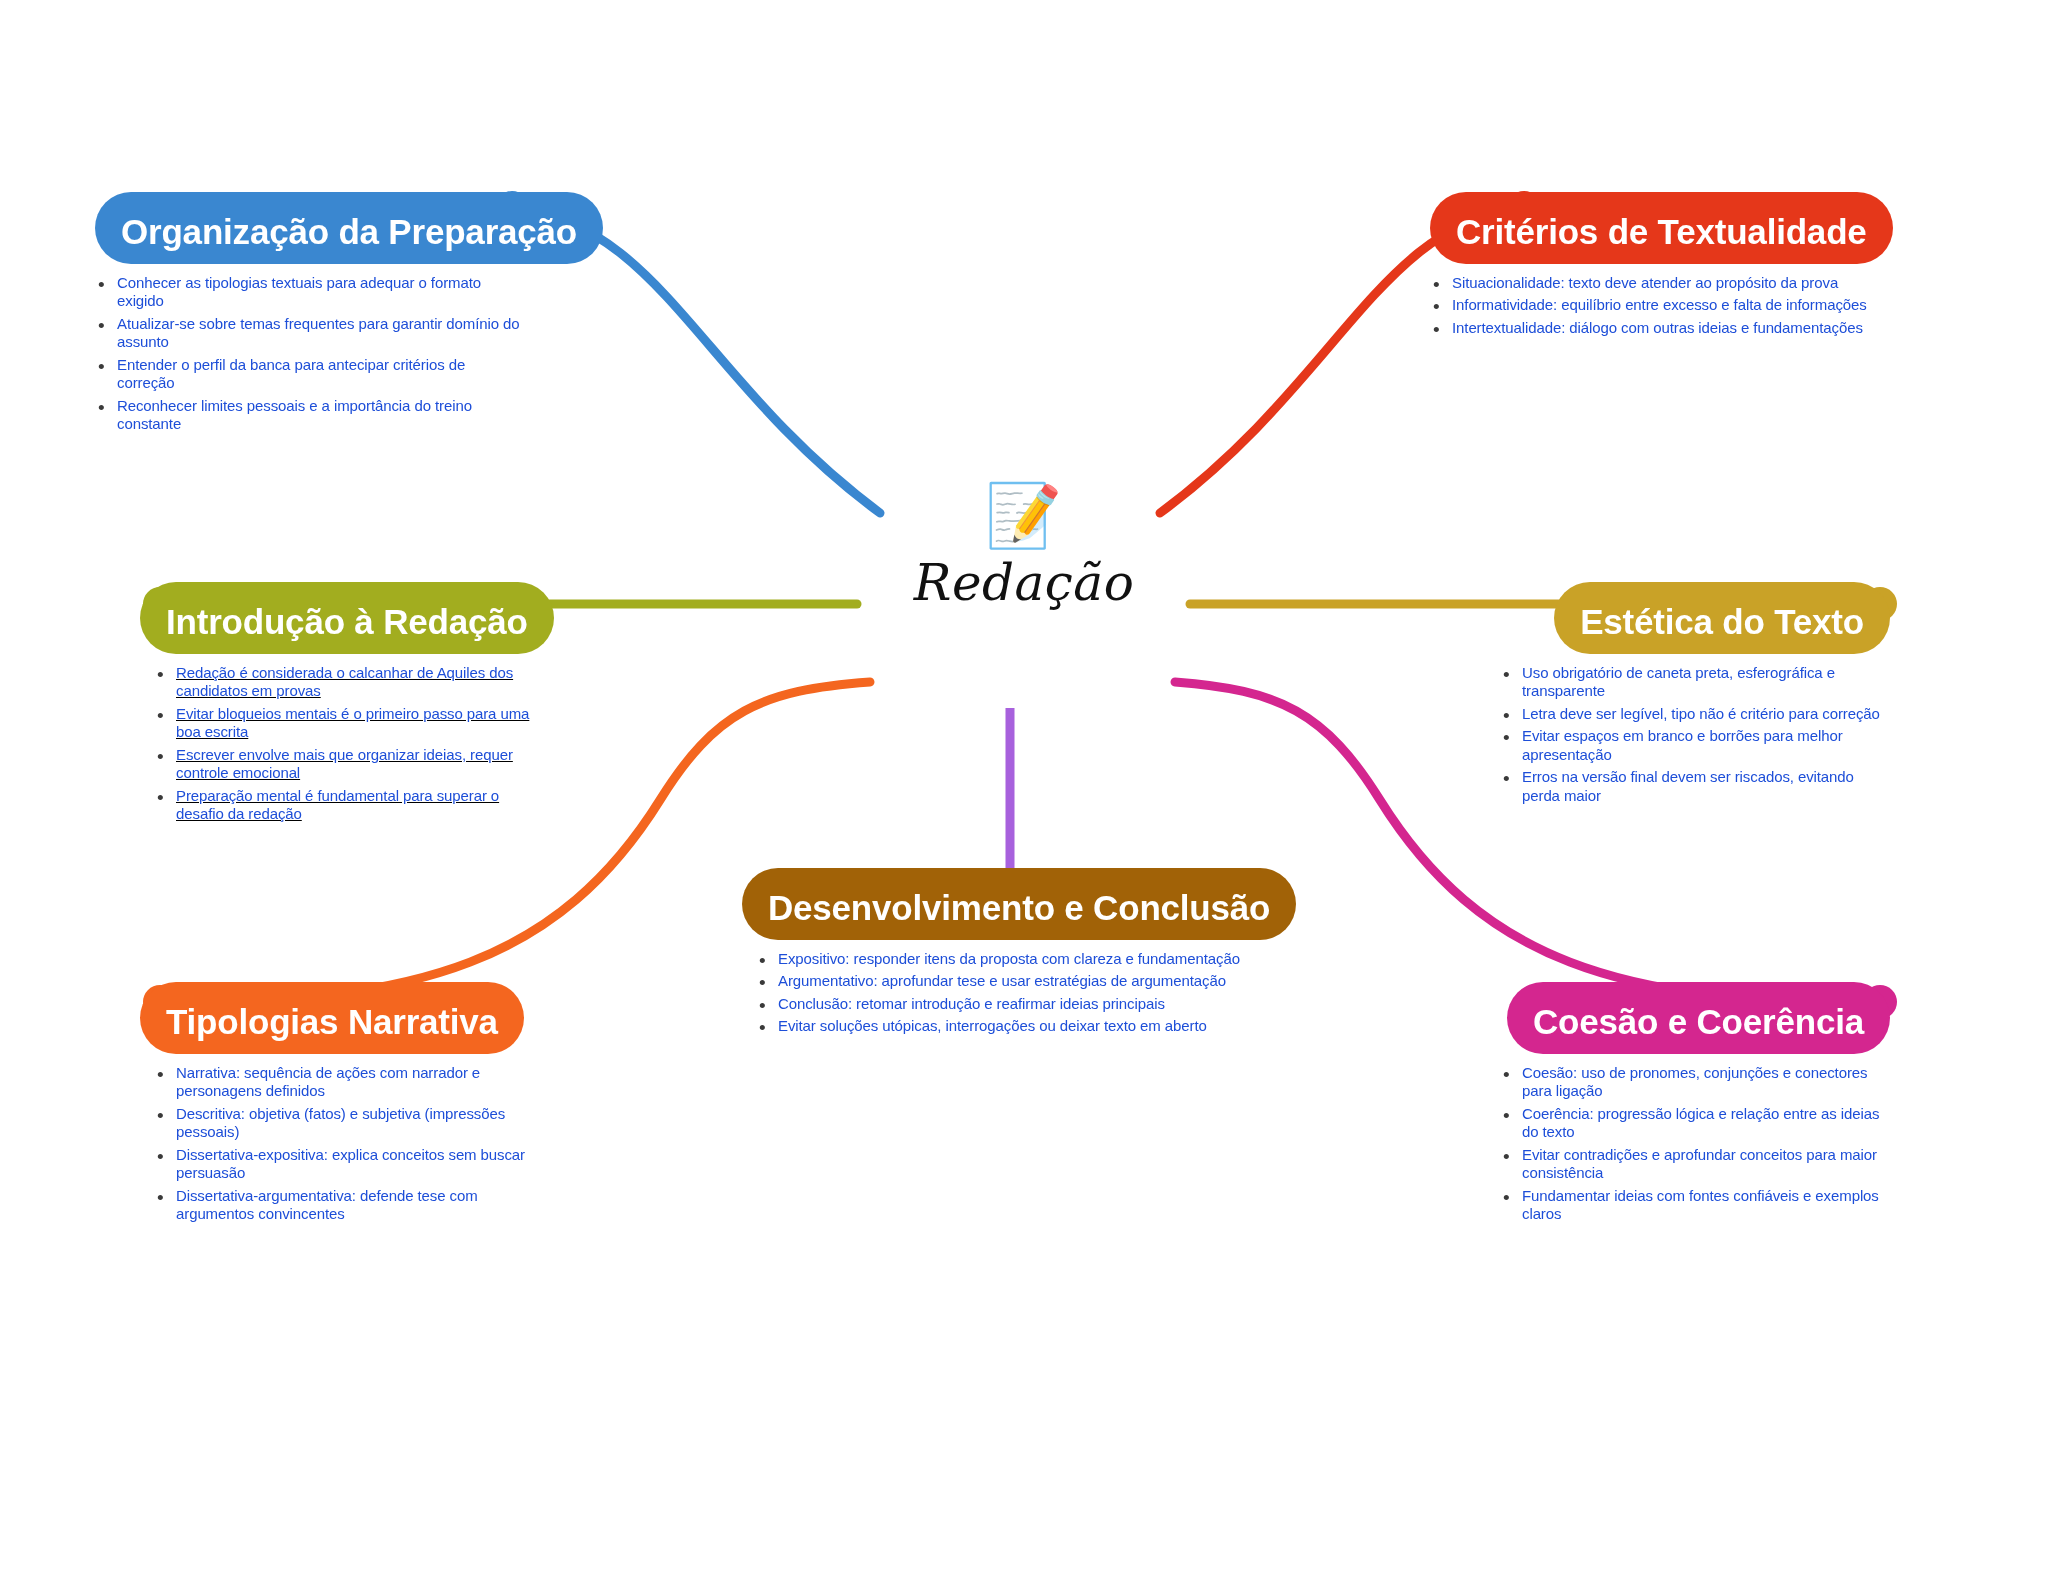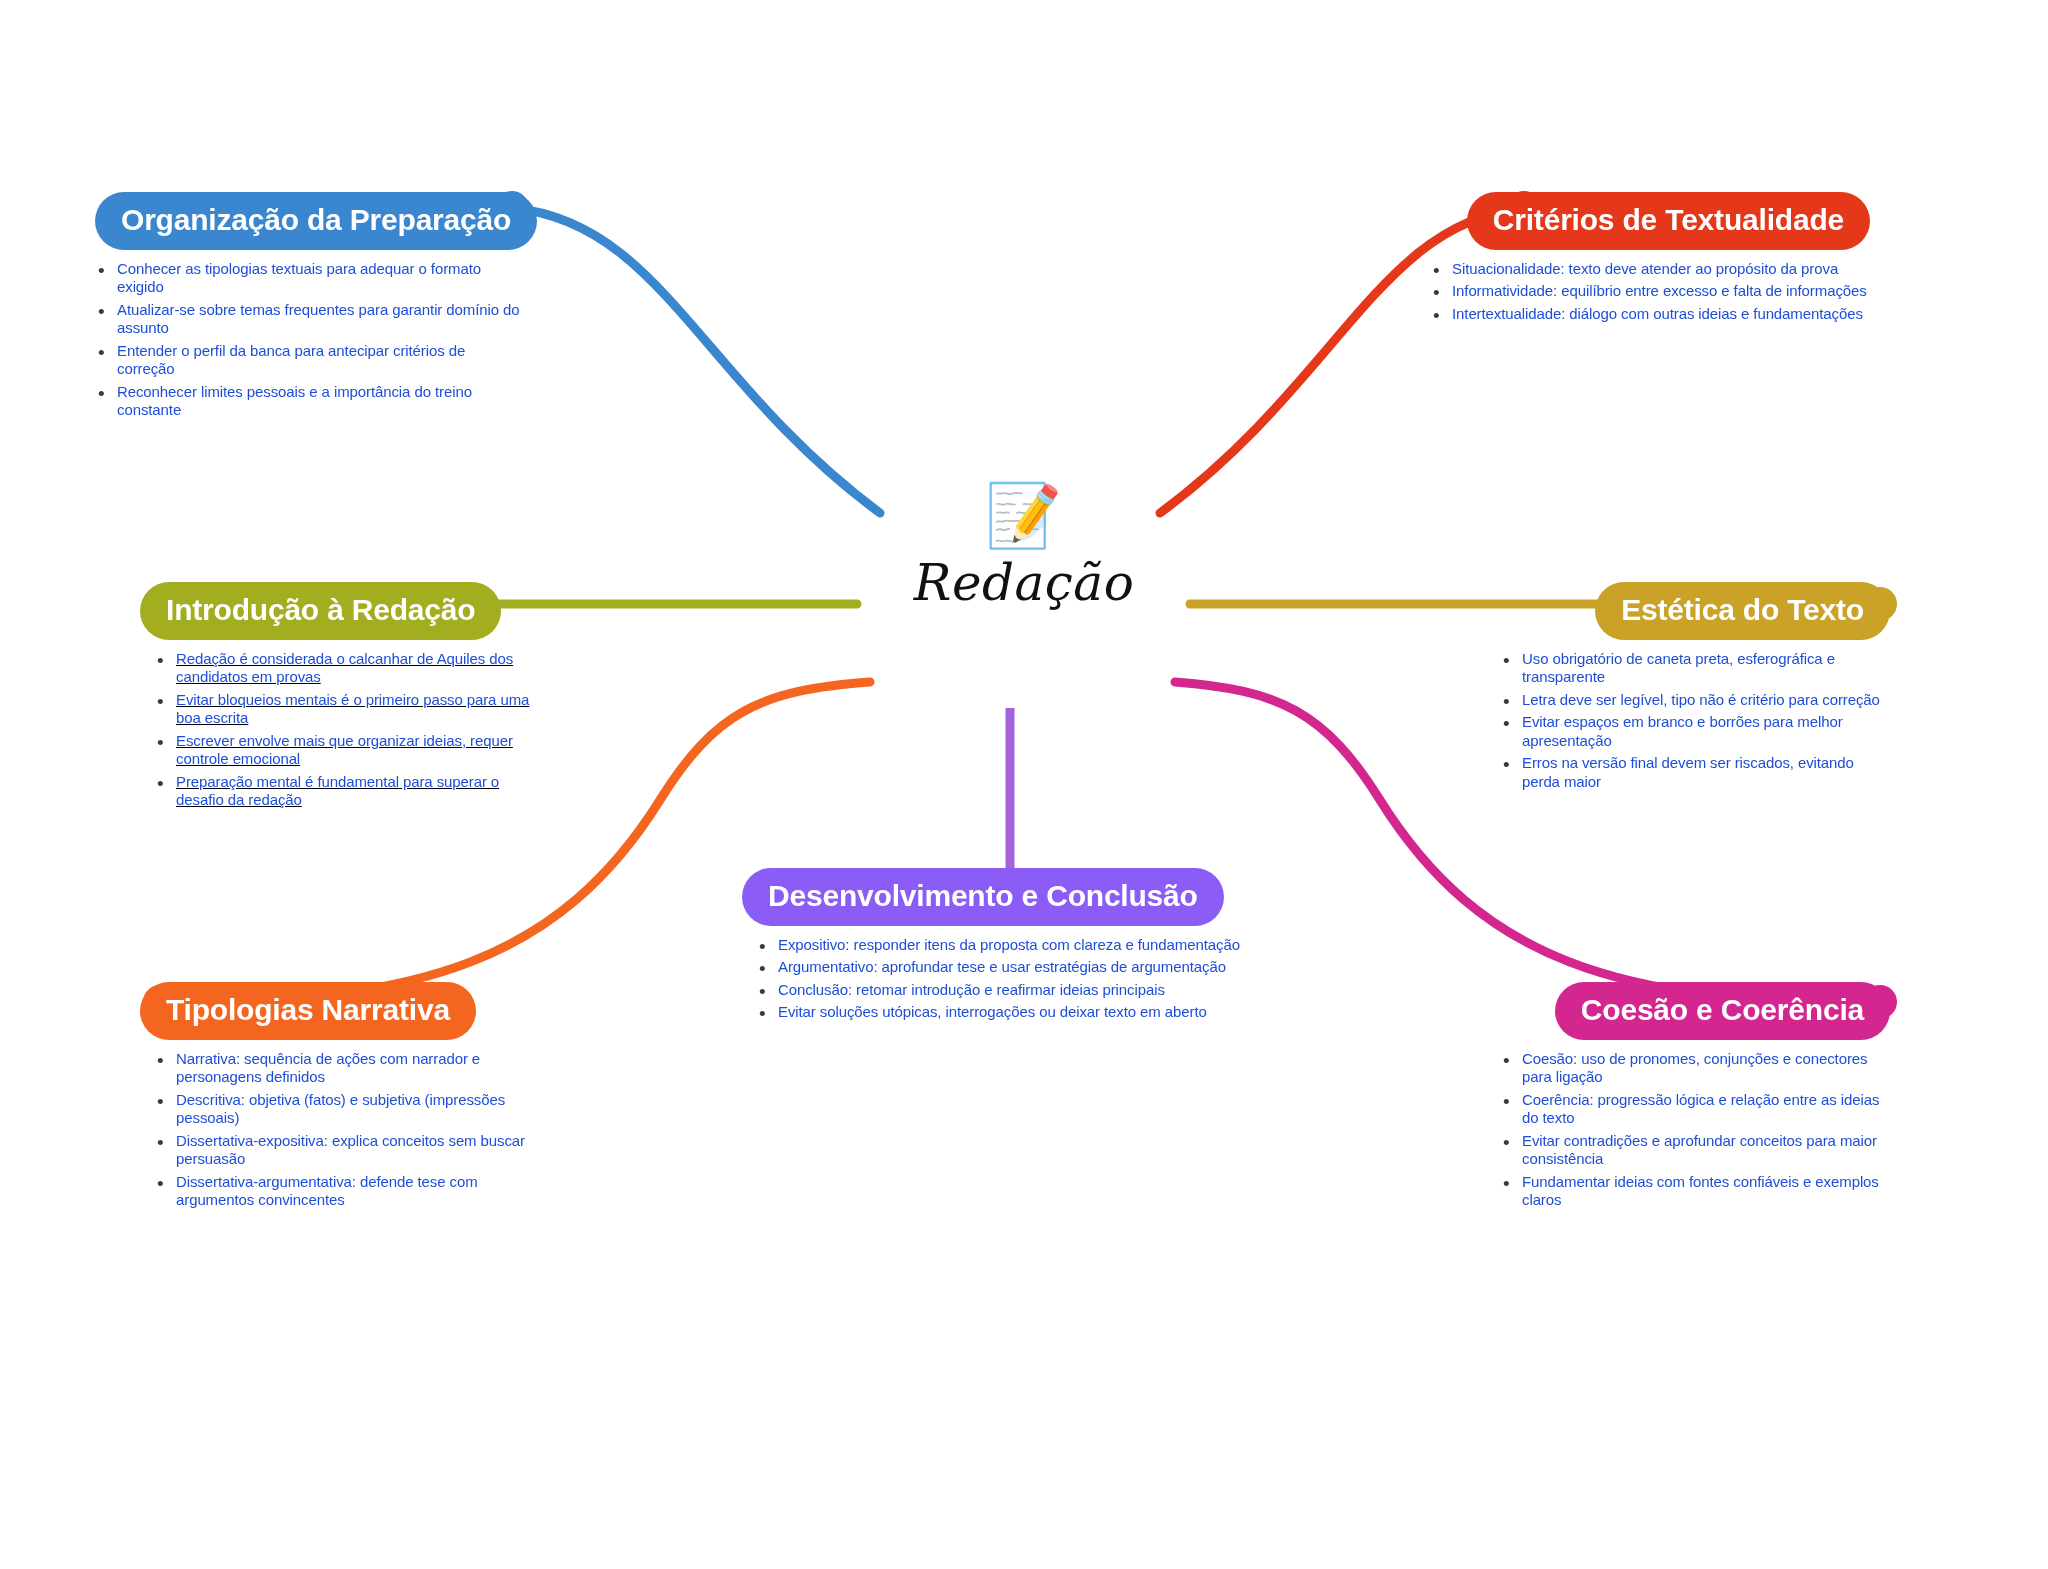--- a/index.html
+++ b/index.html
@@ -60,23 +60,23 @@
 
   
   .branch {
     position: absolute;
   }
   .branch-pill {
     display: inline-block;
     border-radius: 999px;
     color: #ffffff;
     font-weight: 700;
-    font-size: 30px;
+    font-size: 35px;
     line-height: 1;
-    padding: 13px 26px 15px 26px;
+    padding: 22px 26px 15px 26px;
     white-space: nowrap;
     letter-spacing: -0.2px;
   }
   .branch-list {
     list-style: none;
     margin: 10px 0 0 0;
     padding: 0;
   }
   .branch-list li {
     position: relative;
@@ -218,21 +218,21 @@
     <div class="branch-pill" style="background:#d4268f; display:block; width:fit-content;">Coesão e Coerência</div>
     <ul class="branch-list" style="margin-left:10px">
       <li>Coesão: uso de pronomes, conjunções e conectores para ligação</li>
       <li>Coerência: progressão lógica e relação entre as ideias do texto</li>
       <li>Evitar contradições e aprofundar conceitos para maior consistência</li>
       <li>Fundamentar ideias com fontes confiáveis e exemplos claros</li>
     </ul>
   </div>
 
   <div class="branch align-left" id="branch-desenvolvimento">
-    <div class="branch-pill" style="background:#8b5cf6">Desenvolvimento e Conclusão</div>
+    <div class="branch-pill" style="background:#a16207">Desenvolvimento e Conclusão</div>
     <ul class="branch-list" style="margin-left:14px">
       <li>Expositivo: responder itens da proposta com clareza e fundamentação</li>
       <li>Argumentativo: aprofundar tese e usar estratégias de argumentação</li>
       <li>Conclusão: retomar introdução e reafirmar ideias principais</li>
       <li>Evitar soluções utópicas, interrogações ou deixar texto em aberto</li>
     </ul>
   </div>
 
 </div>
 

